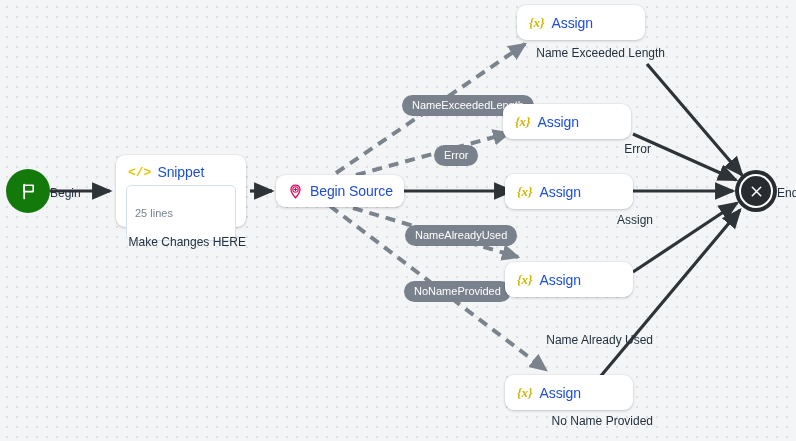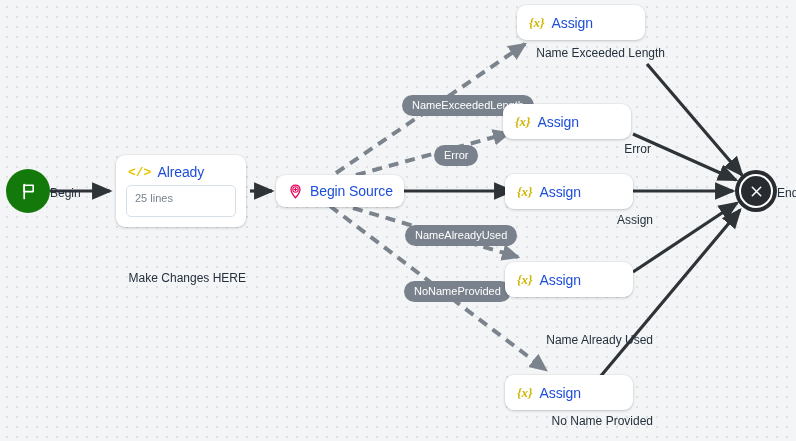--- a/index.html
+++ b/index.html
@@ -130,21 +130,21 @@
     gap: 6px;
     padding-left: 2px;
   }
   .snippet-body {
     flex: 1;
     border: 1px solid #d6e0e8;
     border-radius: 5px;
     background: #ffffff;
     font-size: 11px;
     color: #77838f;
-    padding: 6px 8px;
+    padding: 21px 8px;
     box-sizing: border-box;
   }
   .assign-node { width: 128px; height: 35px; }
   .create-node { width: 128px; height: 32px; }
   .below-label {
     position: absolute;
     font-size: 12px;
     color: #24313e;
     white-space: nowrap;
     text-align: right;
@@ -209,27 +209,27 @@
         <path d="M5.2,2.6 L5.2,16.4" stroke="#ffffff" stroke-width="1.7" stroke-linecap="round" fill="none"></path>
         <path d="M5.2,3.3 L14.2,3.3 L14.2,9.6 L5.2,9.6 z" stroke="#ffffff" stroke-width="1.6" fill="none" stroke-linejoin="round"></path>
       </svg>
     </div>
     <div class="node-caption">Begin</div>
   </div>
 
   <div class="node card snippet-node" style="left:116px; top:155px;">
     <div class="snippet-head">
       <span class="icon-snippet">&lt;/&gt;</span>
-      <span class="card-title">Already</span>
+      <span class="card-title">Snippet</span>
     </div>
     <div class="snippet-body">
       <span>25 lines</span>
     </div>
   </div>
-  <div class="below-label" style="left:116px; top:235px; width:130px;margin-top:36px;">Make Changes HERE</div>
+  <div class="below-label" style="left:116px; top:235px; width:130px;">Make Changes HERE</div>
 
   <div class="node card create-node" style="left:276px; top:175px;">
     <div class="card-head">
       <span class="icon-pin">
         <svg width="15" height="15" viewBox="0 0 16 16">
           <path d="M8,1.1 C5.3,1.1 3.2,3.2 3.2,5.8 C3.2,9.3 8,14.7 8,14.7
                    C8,14.7 12.8,9.3 12.8,5.8 C12.8,3.2 10.7,1.1 8,1.1 z" fill="none" stroke="#e8005a" stroke-width="1.4"></path>
           <circle cx="8" cy="5.8" r="2.9" fill="none" stroke="#e8005a" stroke-width="1.1"></circle>
           <path d="M8,4.3 L8,7.3 M6.5,5.8 L9.5,5.8" stroke="#e8005a" stroke-width="1.1" stroke-linecap="round"></path>
         </svg>

